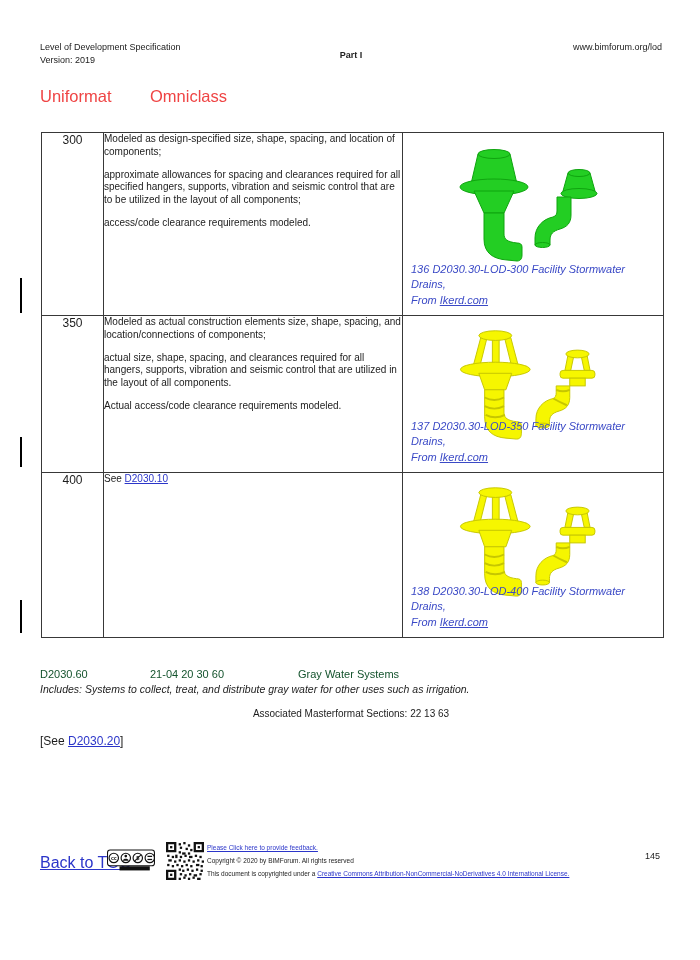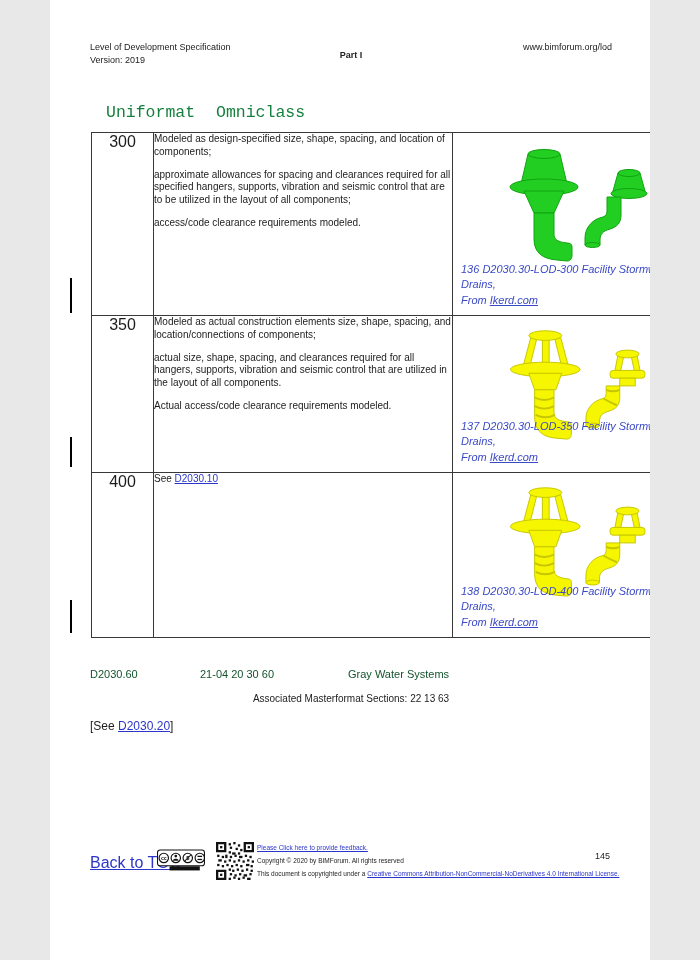--- a/index.html
+++ b/index.html
@@ -1,38 +1,38 @@
 <!DOCTYPE html>
 <html style="--caption-blue: #3a49c6; --link-blue: #2b35c9; --drain-green: #23ce23; --drain-green-shade: #0fa40f; --drain-yellow: #f6f600; --drain-yellow-shade: #c6c600;"><head>
 <meta charset="utf-8">
 <style>
   html,body{margin:0;padding:0;background:#e8e8e8;}
   .page{
-    position:relative;width:600px;height:960px;background:#ffffff;
+    position:relative;width:700px;height:960px;background:#ffffff;
     font-family:"Liberation Sans","DejaVu Sans",sans-serif;color:#1c1c1c;
     overflow:hidden;margin:0 auto;
   }
   a{color:var(--link-blue,#2b35c9);text-decoration:underline;cursor:pointer;}
 
   
   .hdr{position:absolute;top:41px;left:40px;right:38px;font-size:9px;line-height:12.5px;color:#222;}
   .hdr-center{position:absolute;left:0;right:0;top:0;text-align:center;font-weight:bold;margin-top:8px;}
   .hdr-right{position:absolute;right:0;top:0;}
 
   
-  .heading{position:absolute;top:87px;left:40px;font-size:16.5px;font-weight:400;color:#15803d;margin:16px;font-family:Liberation Mono, monospace;}
+  .heading{position:absolute;top:87px;left:40px;font-size:16.5px;font-weight:400;color:#ef4444;margin:0;}
   .heading .w1{display:inline-block;width:110px;}
 
   
   .changebar{position:absolute;left:20px;width:2px;background:#000;}
 
   
   table.lod{position:absolute;top:132px;left:41px;width:622px;border-collapse:collapse;table-layout:fixed;}
   table.lod td{border:1px solid #383838;vertical-align:top;padding:0;}
-  td.c-lod{text-align:center;font-size:16px;padding-top:5px;}
+  td.c-lod{text-align:center;font-size:12px;padding-top:5px;}
   td.c-desc{padding:5px 8px 4px 9px;font-size:10px;line-height:1.28;}
   td.c-desc p{margin:0 0 10px 0;}
   td.c-img{position:relative;}
   .img-area{display:flex;justify-content:center;padding-top:8px;}
   .caption{
     position:absolute;left:8px;bottom:7px;right:6px;
     font-style:italic;font-size:11px;line-height:1.4;color:var(--caption-blue,#3a49c6);
   }
   .caption a{color:var(--caption-blue,#3a49c6);}
 
@@ -189,20 +189,21 @@
           <span>From</span>
           <a>Ikerd.com</a>
         </div>
       </td>
     </tr>
   </tbody>
     </table>
 
   <div class="section">
     <div class="sec-line1"><span class="s1">D2030.60</span><span class="s2">21-04 20 30 60</span><span>Gray Water Systems</span></div>
+    <div class="sec-includes">Includes: Systems to collect, treat, and distribute gray water for other uses such as irrigation.</div>
     <div class="sec-master">Associated Masterformat Sections: 22 13 63</div>
     <div class="sec-see"><span>[See</span>
       <a>D2030.20</a><span>]</span></div>
   </div>
 
   <div class="footer">
     <a class="back-toc">Back to TOC</a>
 
     <svg class="cc-badge" width="48" height="22" viewBox="0 0 92 40">
       <rect x="1" y="1" width="90" height="30" rx="5" fill="#fff" stroke="#111" stroke-width="2"></rect>

